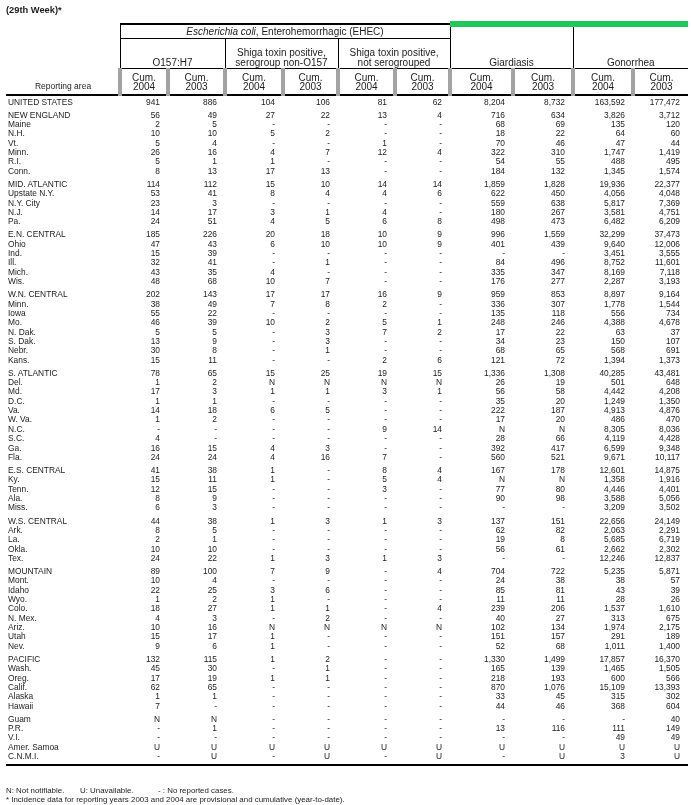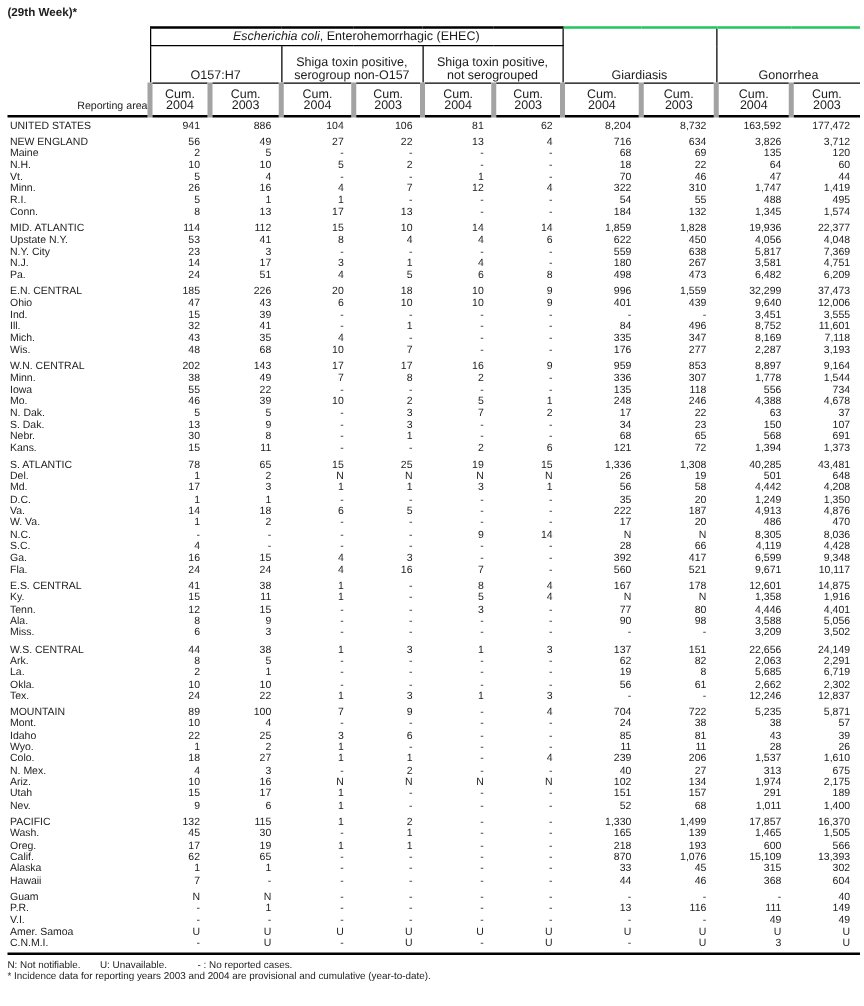--- a/index.html
+++ b/index.html
@@ -15,41 +15,41 @@
   th, td { padding: 0; font-weight: normal; vertical-align: bottom; }
 
   
   thead th { font-size: 10px; line-height: 9.4px; text-align: center; }
   th.ehec-hdr {
     border-top: 2px solid #000; border-left: 1px solid #000;
     border-right: 1px solid #000; border-bottom: 1px solid #000;
     height: 15px; vertical-align: middle;
   }
   th.tall-grp {
-    border-top: 2px solid #22c55e; border-left: 1px solid #000;
+    border-top: 6px solid #22c55e; border-left: 1px solid #000;
     border-bottom: 1px solid #000; vertical-align: bottom; padding-bottom: 1px;
   }
   tr.h2 th { border-bottom: 1px solid #000; height: 30px; padding-bottom: 1px; }
   tr.h2 th.bl { border-left: 1px solid #000; }
   tr.h3 th { border-bottom: 2px solid #000; border-left: 4px solid #a3a3a3; height: 26px; padding-bottom: 2px; }
   th.report-area {
-    text-align: right; vertical-align: bottom; border-bottom: 2px solid #000;
+    text-align: center; vertical-align: bottom; border-bottom: 2px solid #000;
     padding-left: 2px; padding-bottom: 2px; font-size: 8.5px;
   }
 
   
   tbody td { font-size: 8.4px; line-height: 9.35px; white-space: nowrap; }
   td.area { text-align: left; padding-left: 2px; }
   td.num { text-align: right; padding-right: 8px; }
   tr.gap td { height: 3.8px; line-height: 3.8px; font-size: 1px; }
   tr.topgap td { height: 3px; line-height: 3px; font-size: 1px; }
 
   .bottom-rule { width: 682px; height: 2.5px; background: #000; margin-top: 2px; }
 
-  .footnotes { margin-top: 3px; font-size: 7.9px; line-height: 9.2px; }
+  .footnotes { margin-top: 20px; font-size: 7.9px; line-height: 9.2px; }
   .fn-seg { display: inline-block; }
   .fn-n { width: 74px; }
   .fn-u { width: 78px; }
 </style>
 </head>
 <body>
 
 <div class="page">
 
   <div class="title-block">

